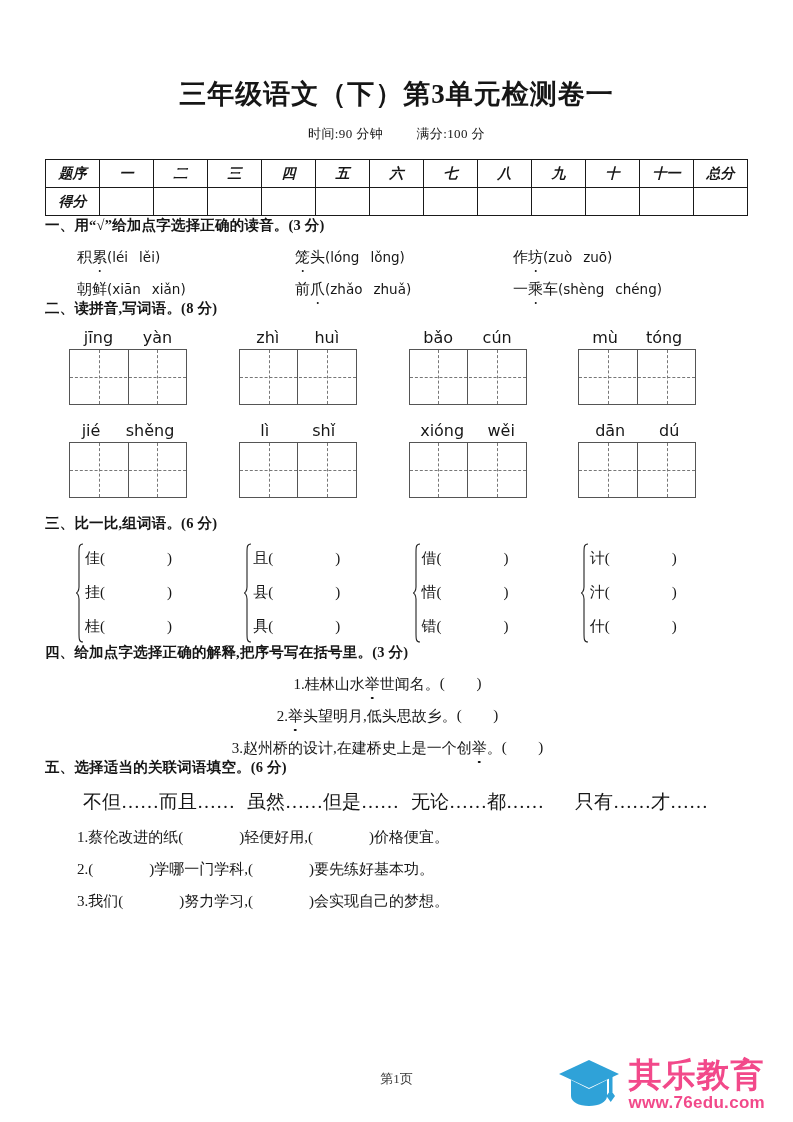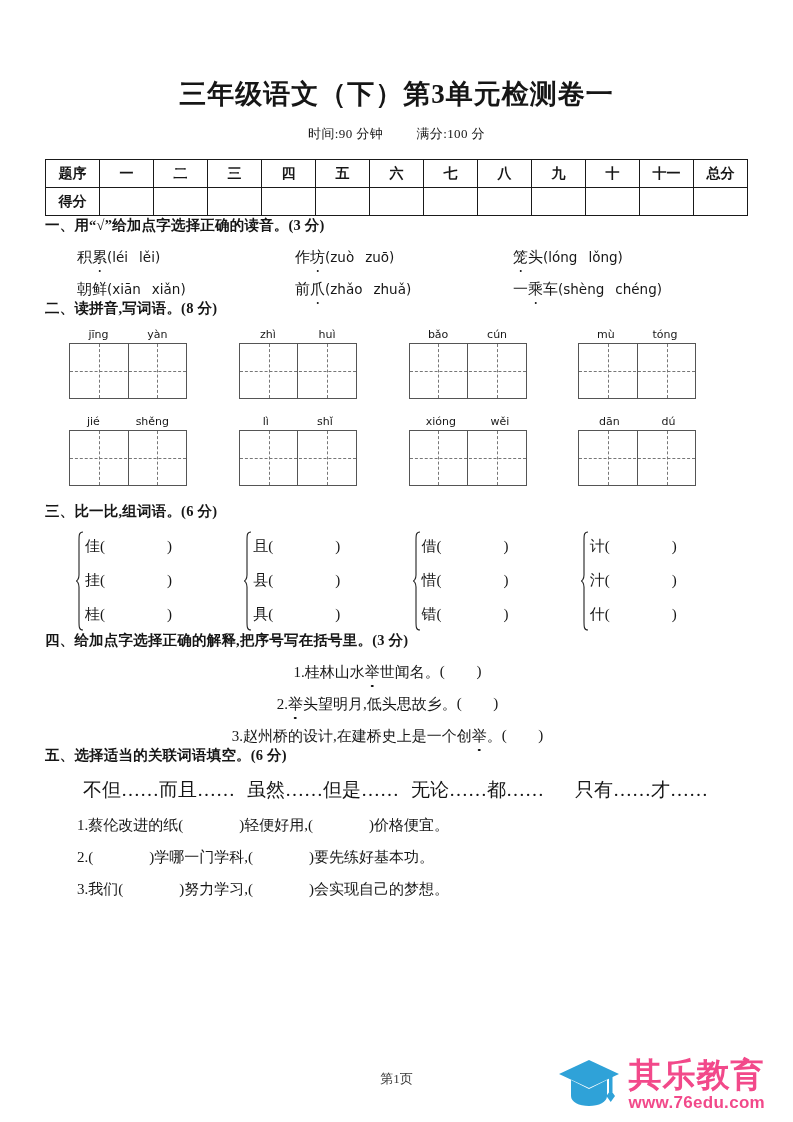--- a/index.html
+++ b/index.html
@@ -32,20 +32,21 @@
     letter-spacing: .4px;
   }
   .subtitle .gap { display:inline-block; width: 26px; }
 
   
   .score-table {
     margin-top: 16px;
     width: 100%;
     border-collapse: collapse;
     table-layout: fixed;
+    font-style: italic;
   }
   .score-table td {
     border: 1px solid #1a1a1a;
     height: 28px;
     text-align: center;
     vertical-align: middle;
     font-size: 14px;
     font-weight: 700;
   }
   .score-table td.head-col { width: 54px; }
@@ -82,21 +83,21 @@
   .py-gap { display:inline-block; width: 11px; }
 
   
   .q2-block { margin-top: 10px; }
   .q2-row { display: flex; padding-left: 24px; margin-bottom: 16px; }
   .q2-cellgroup { width: 172px; }
   .q2-py {
     display: flex;
     justify-content: space-around;
     font-family: "DejaVu Sans", sans-serif;
-    font-size: 11px;
+    font-size: 16px;
     width: 118px;
     margin-bottom: 2px;
     text-align: right;
   }
   .tianzi {
     width: 118px; height: 56px;
     border: 1px solid #555;
     display: flex;
     position: relative;
   }
@@ -240,22 +241,22 @@
           <td></td>
           <td></td>
         </tr>
       </tbody>
   </table>
 
   <div class="sec-head">一、用“√”给加点字选择正确的读音。(3 分)</div>
   <div id="q1-container">
       <div class="q1-row">
         <div class="q1-item"><span class="han">积</span><span class="han dotted">累</span><span class="py">(léi<span class="py-gap"></span>lěi)</span></div>
+        <div class="q1-item"><span class="han dotted">笼</span><span class="han">头</span><span class="py">(lóng<span class="py-gap"></span>lǒng)</span></div>
         <div class="q1-item"><span class="han">作</span><span class="han dotted">坊</span><span class="py">(zuò<span class="py-gap"></span>zuō)</span></div>
-        <div class="q1-item"><span class="han dotted">笼</span><span class="han">头</span><span class="py">(lóng<span class="py-gap"></span>lǒng)</span></div>
       </div>
       <div class="q1-row">
         <div class="q1-item"><span class="han">朝</span><span class="han dotted">鲜</span><span class="py">(xiān<span class="py-gap"></span>xiǎn)</span></div>
         <div class="q1-item"><span class="han">前</span><span class="han dotted">爪</span><span class="py">(zhǎo<span class="py-gap"></span>zhuǎ)</span></div>
         <div class="q1-item"><span class="han">一</span><span class="han dotted">乘</span><span class="han">车</span><span class="py">(shèng<span class="py-gap"></span>chéng)</span></div>
       </div>
     </div>
 
   <div class="sec-head">二、读拼音,写词语。(8 分)</div>
   <div class="q2-block" id="q2-container">

